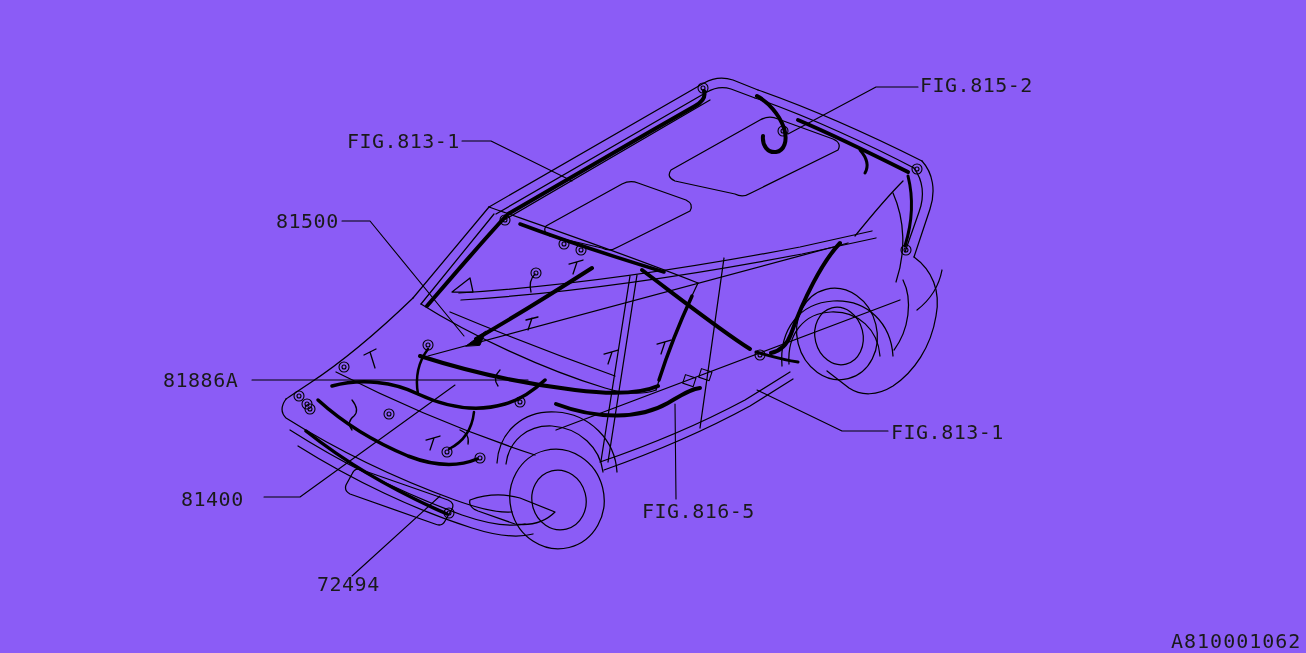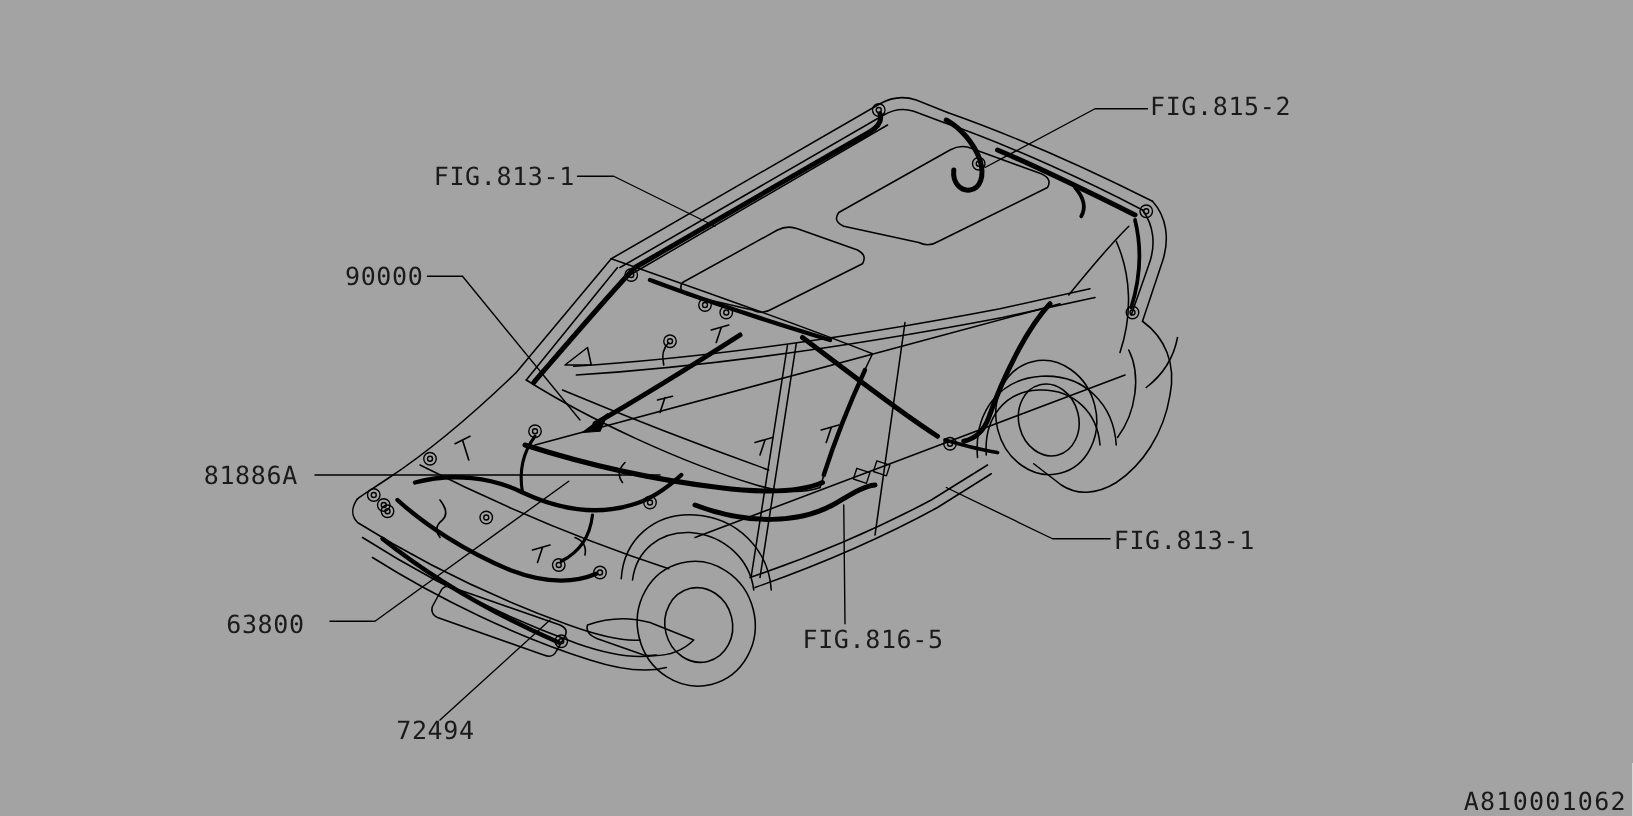--- a/index.html
+++ b/index.html
@@ -1,16 +1,16 @@
 <!DOCTYPE html>
 <html><head>
 <meta charset="utf-8">
 <style>
   html,body{margin:0;padding:0;background:#fff;}
-  #stage{position:relative;width:1306px;height:653px;background:#a3a3a3;overflow:hidden;
+  #stage{position:relative;width:1306px;height:653px;background:#8b5cf6;overflow:hidden;
          font-family:"DejaVu Sans Mono","Liberation Mono",monospace;}
   #art{position:absolute;left:0;top:0;}
   .callout{position:absolute;font-size:20px;letter-spacing:.5px;color:#1a1a1a;
            white-space:nowrap;line-height:1.1;cursor:default;}
   .drawno{position:absolute;font-size:20px;letter-spacing:1px;color:#1a1a1a;white-space:nowrap;}
   svg path, svg ellipse, svg circle, svg rect{vector-effect:none;}
 </style>
 </head>
 <body>
 
@@ -168,21 +168,21 @@
         <path d="M 888,431 L 842,431 L 757,390"></path>
         <path d="M 264,497 L 300,497 L 455,385"></path>
         <path d="M 676,499 L 675,404"></path>
         <path d="M 352,576 L 440,496"></path>
       </g>
     </g>
   </svg>
 
   <div class="callout" style="left:920px;top:74px">FIG.815-2</div>
   <div class="callout" style="left:347px;top:130px">FIG.813-1</div>
-  <div class="callout" style="left:276px;top:210px">90000</div>
+  <div class="callout" style="left:276px;top:210px">81500</div>
   <div class="callout" style="left:163px;top:369px">81886A</div>
   <div class="callout" style="left:891px;top:421px">FIG.813-1</div>
-  <div class="callout" style="left:181px;top:488px">63800</div>
+  <div class="callout" style="left:181px;top:488px">81400</div>
   <div class="callout" style="left:642px;top:500px">FIG.816-5</div>
   <div class="callout" style="left:317px;top:573px">72494</div>
 
   <div class="drawno" style="left:1171px;top:629px">A810001062</div>
 </div>
 
 </body></html>

